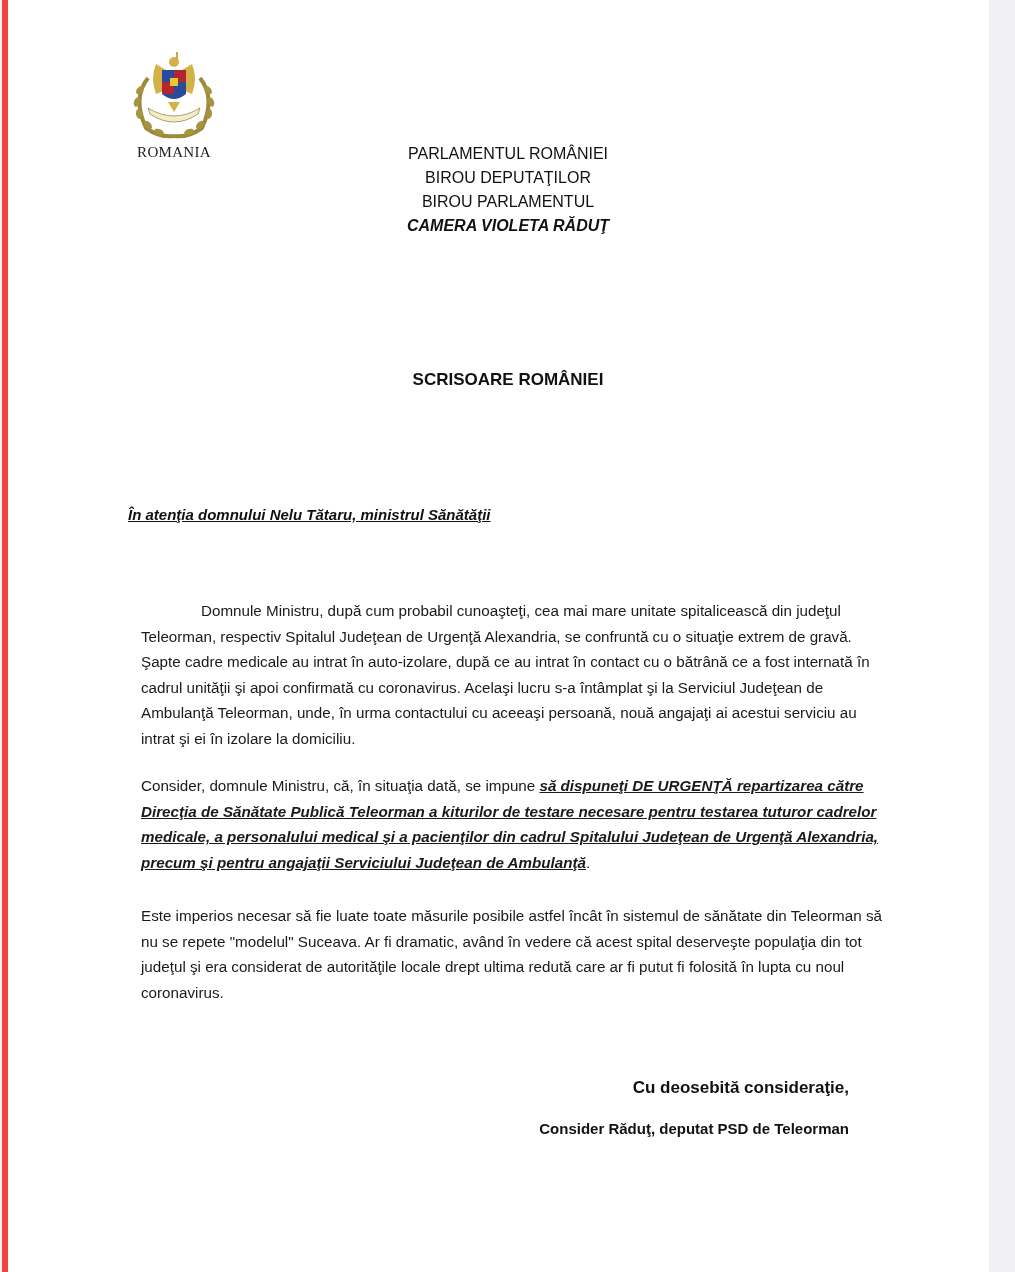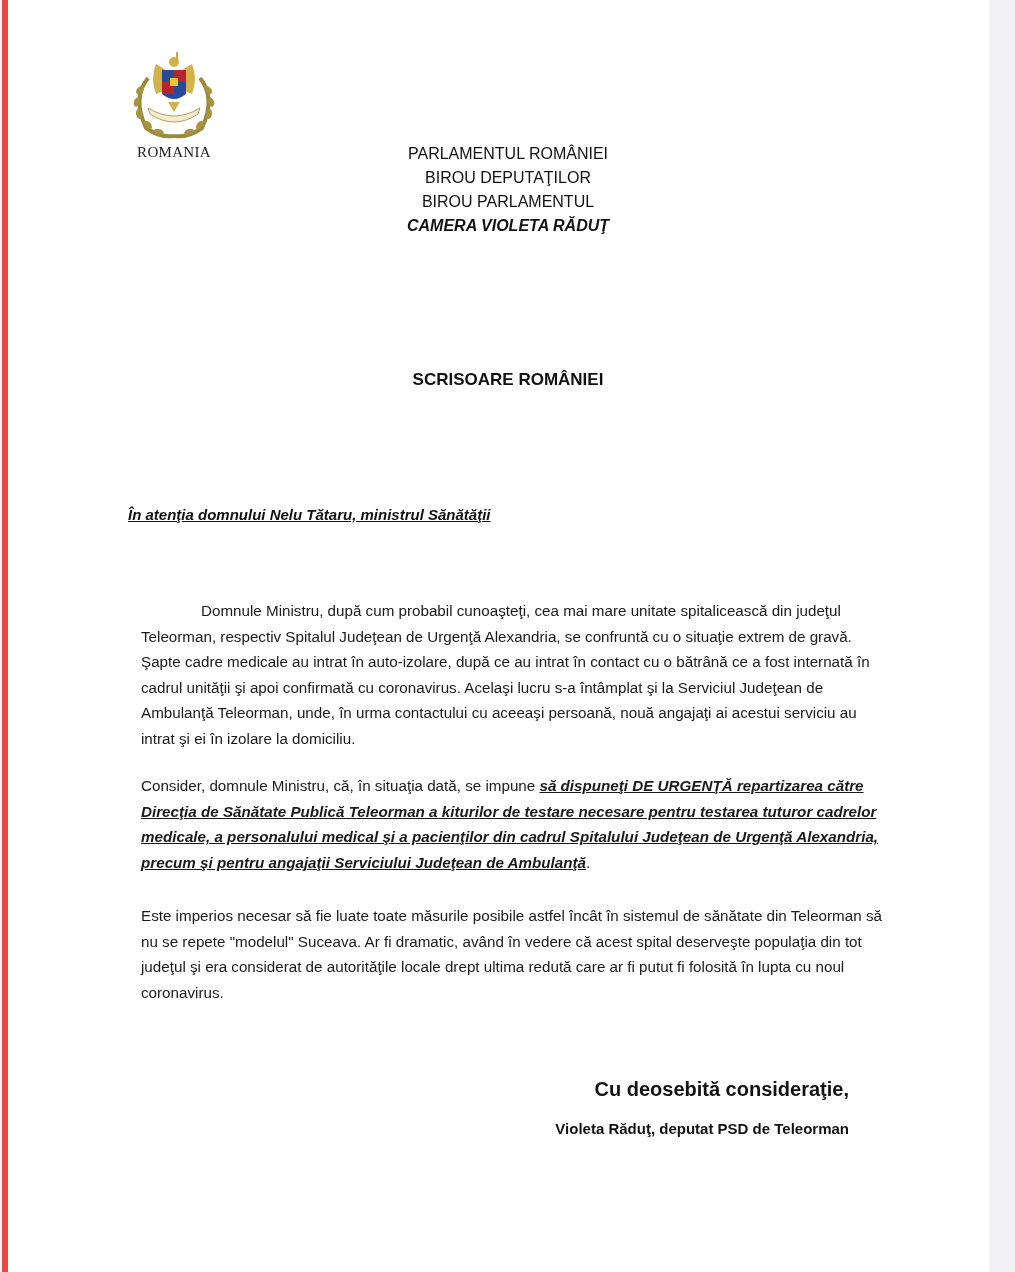--- a/index.html
+++ b/index.html
@@ -100,21 +100,21 @@
     .emph {
       font-weight: bold;
       font-style: italic;
       text-decoration: underline;
     }
     .closing {
       position: absolute;
       right: 146px;
       top: 1078px;
       font-family: "Liberation Sans", sans-serif;
-      font-size: 20px;
+      font-size: 17px;
       font-weight: bold;
       color: #111;
       text-align: right;
     }
     .signature {
       position: absolute;
       right: 146px;
       top: 1120px;
       font-family: "Liberation Sans", sans-serif;
       font-size: 15px;
@@ -176,16 +176,16 @@
 
   <div class="addressee">În atenţia domnului Nelu Tătaru, ministrul Sănătăţii</div>
 
   <p class="body-text p1">Domnule Ministru, după cum probabil cunoaşteţi, cea mai mare unitate spitalicească din judeţul Teleorman, respectiv Spitalul Judeţean de Urgenţă Alexandria, se confruntă cu o situaţie extrem de gravă. Şapte cadre medicale au intrat în auto-izolare, după ce au intrat în contact cu o bătrână ce a fost internată în cadrul unităţii şi apoi confirmată cu coronavirus. Acelaşi lucru s-a întâmplat şi la Serviciul Judeţean de Ambulanţă Teleorman, unde, în urma contactului cu aceeaşi persoană, nouă angajaţi ai acestui serviciu au intrat şi ei în izolare la domiciliu.</p>
 
   <p class="body-text p2"><span>Consider, domnule Ministru, că, în situaţia dată, se impune </span><span class="emph">să dispuneţi DE URGENŢĂ repartizarea către Direcţia de Sănătate Publică Teleorman a kiturilor de testare necesare pentru testarea tuturor cadrelor medicale, a personalului medical şi a pacienţilor din cadrul Spitalului Judeţean de Urgenţă Alexandria, precum şi pentru angajaţii Serviciului Judeţean de Ambulanţă</span><span>.</span></p>
 
   <p class="body-text p3">Este imperios necesar să fie luate toate măsurile posibile astfel încât în sistemul de sănătate din Teleorman să nu se repete "modelul" Suceava. Ar fi dramatic, având în vedere că acest spital deserveşte populaţia din tot judeţul şi era considerat de autorităţile locale drept ultima redută care ar fi putut fi folosită în lupta cu noul coronavirus.</p>
 
   <div class="closing">Cu deosebită consideraţie,</div>
-  <div class="signature">Violeta Răduţ, deputat PSD de Teleorman</div>
+  <div class="signature">Consider Răduţ, deputat PSD de Teleorman</div>
 </div>
 
 <div class="side-strip"></div>
 
 </body></html>

